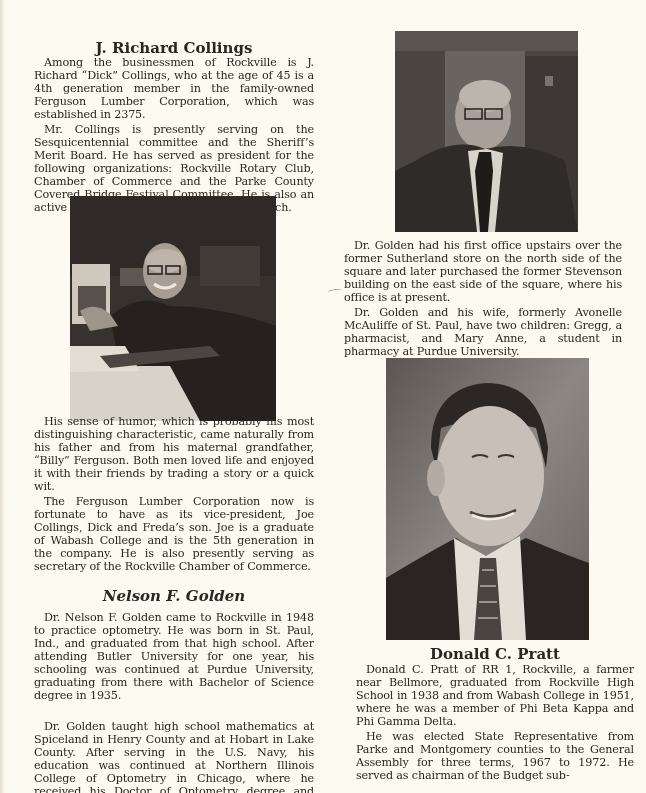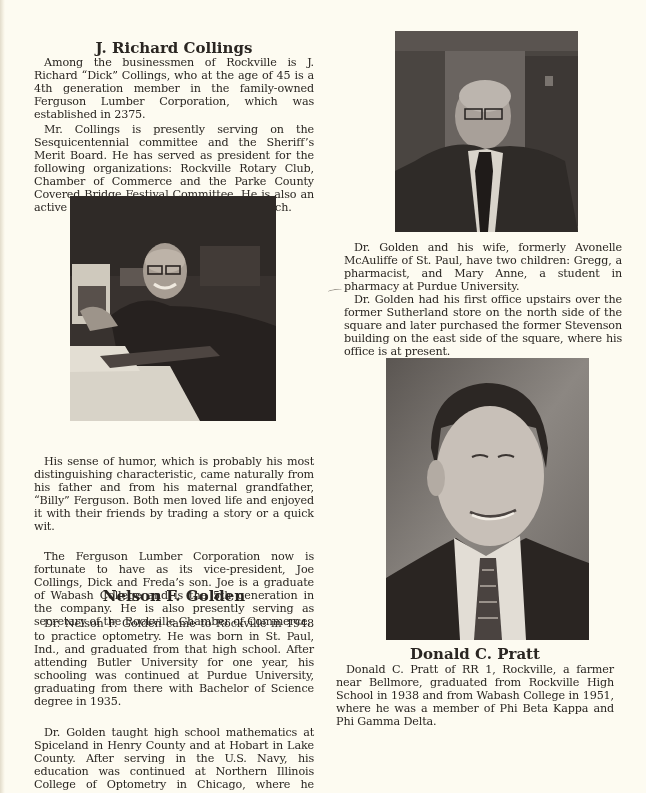--- a/index.html
+++ b/index.html
@@ -81,27 +81,27 @@
     <path d="M84 88 Q95 96 106 88" stroke="#efe9df" stroke-width="3" fill="none"></path>
     <path d="M40 120 Q70 95 100 110 Q150 110 206 130 L206 225 L60 225 Z" fill="#26211f"></path>
     <path d="M10 115 Q25 105 40 118 L48 130 L20 135 Z" fill="#9d948a"></path>
     <path d="M0 170 L100 170 L130 225 L0 225 Z" fill="#d8d3c8"></path>
     <path d="M0 150 L55 150 L70 175 L0 176 Z" fill="#e3ded3"></path>
     <path d="M30 160 L140 150 L150 160 L40 172 Z" fill="#4d4541"></path>
     <rect width="206" height="225" fill="#000" opacity="0" filter="url(#grain1)"></rect>
   </svg>
 </div>
 
-<div class="col" style="left:34px; top:455px; width:280px;">
+<div class="col" style="left:34px; top:415px; width:280px;">
   <p>His sense of humor, which is probably his most distinguishing characteristic, came naturally from his father and from his maternal grandfather, “Billy” Ferguson. Both men loved life and enjoyed it with their friends by trading a story or a quick wit.</p>
-  <p style="margin-top:17px;">The Ferguson Lumber Corporation now is fortunate to have as its vice-president, Joe Collings, Dick and Freda’s son. Joe is a graduate of Wabash College and is the 5th generation in the company. He is also presently serving as secretary of the Rockville Chamber of Commerce.</p>
+  <p style="margin-top:2px;">The Ferguson Lumber Corporation now is fortunate to have as its vice-president, Joe Collings, Dick and Freda’s son. Joe is a graduate of Wabash College and is the 5th generation in the company. He is also presently serving as secretary of the Rockville Chamber of Commerce.</p>
 </div>
 
 <div class="col" style="left:34px; top:590px; width:280px;">
-  <h3 style="margin-bottom:14px;">Nelson F. Golden</h3>
+  <h3 style="margin-bottom:8px;font-style:italic;">Nelson F. Golden</h3>
   <p>Dr. Nelson F. Golden came to Rockville in 1948 to practice optometry. He was born in St. Paul, Ind., and graduated from that high school. After attending Butler University for one year, his schooling was continued at Purdue University, graduating from there with Bachelor of Science degree in 1935.</p>
   <p style="margin-top:18px;">Dr. Golden taught high school mathematics at Spiceland in Henry County and at Hobart in Lake County. After serving in the U.S. Navy, his education was continued at Northern Illinois College of Optometry in Chicago, where he received his Doctor of Optometry degree and since has been located in Rockville.</p>
 </div>
 
 <div class="photo" style="left:395px; top:31px; width:183px; height:201px;">
   <svg viewBox="0 0 183 201" preserveAspectRatio="none">
     <rect width="183" height="201" fill="#4a4541"></rect>
     <rect x="0" y="0" width="183" height="20" fill="#5a5450"></rect>
     <rect x="50" y="20" width="80" height="100" fill="#6a6460"></rect>
     <rect x="130" y="25" width="53" height="170" fill="#3d3835"></rect>
@@ -110,22 +110,22 @@
     <ellipse cx="90" cy="65" rx="26" ry="16" fill="#bcb5ae"></ellipse>
     <rect x="70" y="78" width="17" height="10" fill="none" stroke="#25211f" stroke-width="1.5"></rect>
     <rect x="90" y="78" width="17" height="10" fill="none" stroke="#25211f" stroke-width="1.5"></rect>
     <path d="M20 130 Q60 105 90 118 Q130 108 170 130 L183 201 L0 201 L0 140 Z" fill="#2f2b28"></path>
     <path d="M73 120 L92 118 L108 122 L100 201 L82 201 Z" fill="#d9d4cb"></path>
     <path d="M84 121 L96 121 L98 140 L93 201 L85 201 L80 140 Z" fill="#1f1b19"></path>
   </svg>
 </div>
 
 <div class="col" style="left:344px; top:239px; width:278px;">
+  <p>Dr. Golden had his first office upstairs over the former Sutherland store on the north side of the square and later purchased the former Stevenson building on the east side of the square, where his office is at present.</p>
   <p style="margin-top:2px;">Dr. Golden and his wife, formerly Avonelle McAuliffe of St. Paul, have two children: Gregg, a pharmacist, and Mary Anne, a student in pharmacy at Purdue University.</p>
-  <p>Dr. Golden had his first office upstairs over the former Sutherland store on the north side of the square and later purchased the former Stevenson building on the east side of the square, where his office is at present.</p>
 </div>
 
 <div class="pencil-mark"></div>
 
 <div class="photo" style="left:386px; top:358px; width:203px; height:282px;">
   <svg viewBox="0 0 203 282" preserveAspectRatio="none">
     <defs>
       <linearGradient id="bg3" x1="0" y1="0" x2="1" y2="1">
         <stop offset="0" stop-color="#5b5652"></stop>
         <stop offset="0.5" stop-color="#8c8782"></stop>
@@ -140,16 +140,17 @@
     <path d="M112 99 Q120 95 128 99" stroke="#3a3431" stroke-width="2" fill="none"></path>
     <path d="M84 154 Q106 164 130 152" stroke="#4a4340" stroke-width="3" fill="none"></path>
     <path d="M86 157 Q106 166 128 155" stroke="#f2ede5" stroke-width="2.5" fill="none"></path>
     <path d="M0 220 Q50 190 70 180 L100 200 L140 180 Q175 195 203 205 L203 282 L0 282 Z" fill="#2a2522"></path>
     <path d="M68 180 L100 198 L134 178 L140 282 L74 282 Z" fill="#e2ddd5"></path>
     <path d="M94 200 L110 200 L116 282 L88 282 Z" fill="#4a4340"></path>
     <path d="M96 212 L108 212 M94 228 L110 228 M93 244 L111 244 M92 260 L112 260" stroke="#9a928b" stroke-width="2"></path>
   </svg>
 </div>
 
-<div class="col" style="left:336px; top:648px; width:278px;">
+<div class="col" style="left:356px; top:648px; width:278px;">
   <h3 style="margin-bottom:2px;">Donald C. Pratt</h3>
   <p>Donald C. Pratt of RR 1, Rockville, a farmer near Bellmore, graduated from Rockville High School in 1938 and from Wabash College in 1951, where he was a member of Phi Beta Kappa and Phi Gamma Delta.</p>
+  <p style="margin-top:2px; text-align-last:left;">He was elected State Representative from Parke and Montgomery counties to the General Assembly for three terms, 1967 to 1972. He served as chairman of the Budget sub-</p>
 </div>
 
 </body></html>

